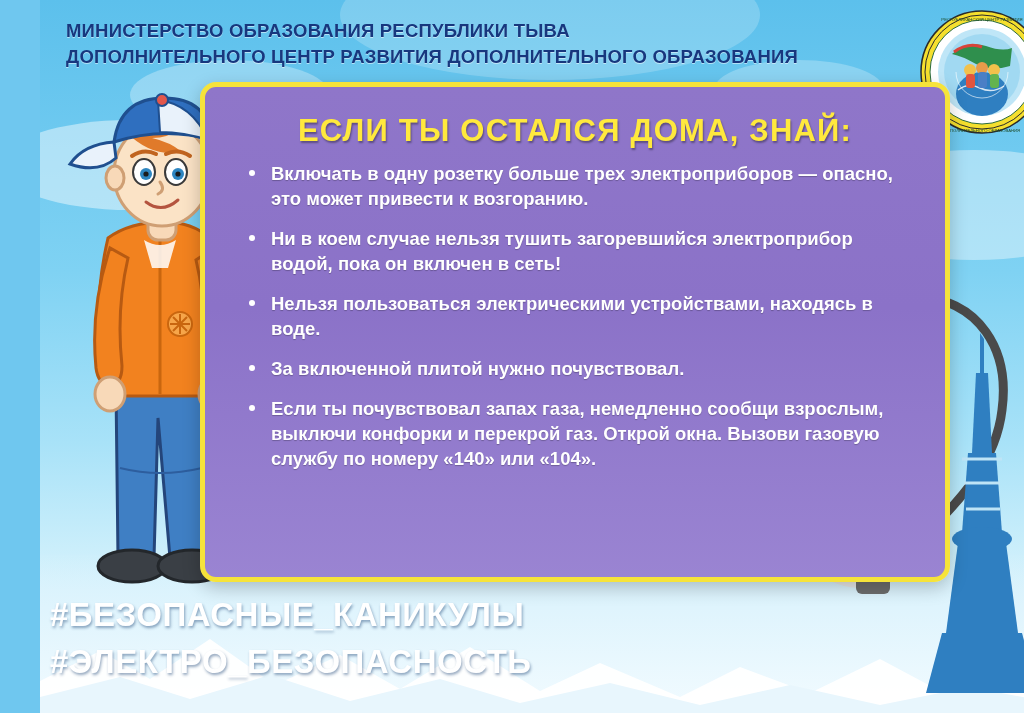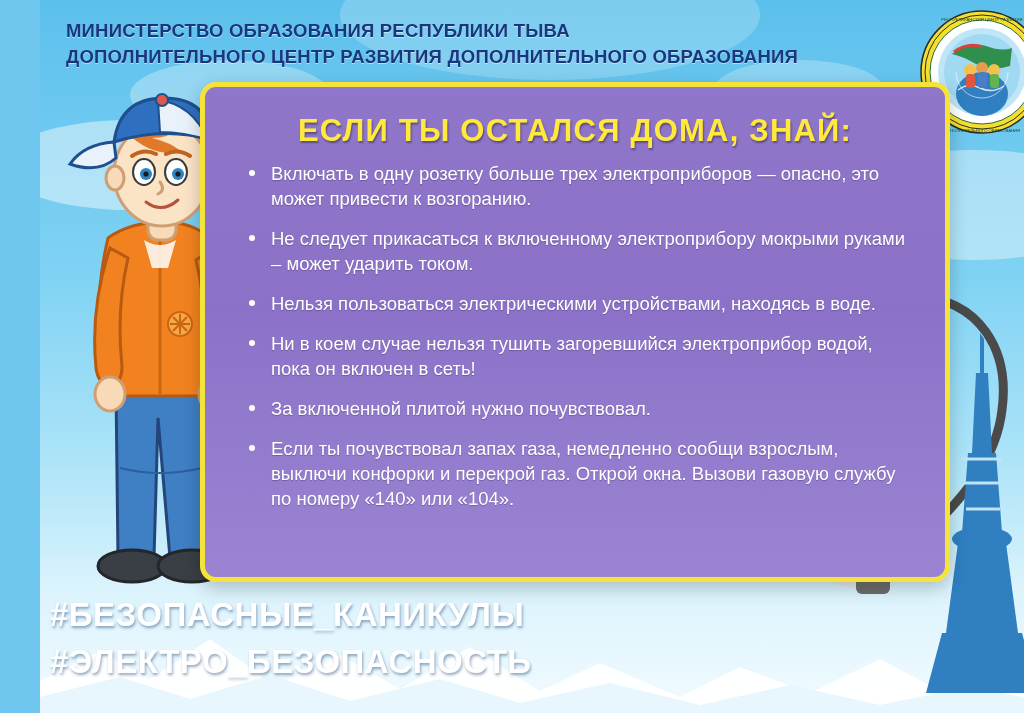--- a/index.html
+++ b/index.html
@@ -94,20 +94,21 @@
     margin: 26px 0 6px 0;
     text-shadow: 1px 2px 2px rgba(0,0,0,.35);
   }
   .rules {
     list-style: none;
     margin: 12px 28px 0 40px;
     padding: 0;
     color: #ffffff;
     font-size: 18.5px;
     line-height: 25px;
+    font-weight: bold;
   }
   .rules li {
     position: relative;
     margin-bottom: 15px;
     padding-left: 26px;
     text-shadow: 0 1px 1px rgba(0,0,0,.25);
     max-width: 640px;
   }
   .rules li::before {
     content: "";
@@ -281,23 +282,22 @@
     <ellipse cx="76" cy="206" rx="30" ry="12" fill="#2f7fc1"></ellipse>
     <path d="M52,210 L100,210 L112,300 L40,300 Z" fill="#2f7fc1"></path>
     <path d="M36,300 L116,300 L132,360 L20,360 Z" fill="#2f7fc1"></path>
     <path d="M56,126 L96,126 M58,150 L94,150 M60,176 L94,176" stroke="#bfe4f6" stroke-width="3"></path>
   </svg>
 
   <div class="card">
     <div class="card-title">ЕСЛИ ТЫ ОСТАЛСЯ ДОМА, ЗНАЙ:</div>
     <ul class="rules">
       <li>Включать в одну розетку больше трех электроприборов — опасно, это может привести к возгоранию.</li>
-      <li>Не следует прикасаться к включенному электроприбору мокрыми руками – может ударить током.</li>
+      <li>Ни в коем случае нельзя тушить загоревшийся электроприбор водой, пока он включен в сеть!</li>
       <li>Нельзя пользоваться электрическими устройствами, находясь в воде.</li>
-      <li>Ни в коем случае нельзя тушить загоревшийся электроприбор водой, пока он включен в сеть!</li>
       <li>За включенной плитой нужно почувствовал.</li>
       <li>Если ты почувствовал запах газа, немедленно сообщи взрослым, выключи конфорки и перекрой газ. Открой окна. Вызови газовую службу по номеру «140» или «104».</li>
     </ul>
   </div>
 
   <div class="hashtags">
     <div>#БЕЗОПАСНЫЕ_КАНИКУЛЫ</div>
     <div>#ЭЛЕКТРО_БЕЗОПАСНОСТЬ</div>
   </div>
 

